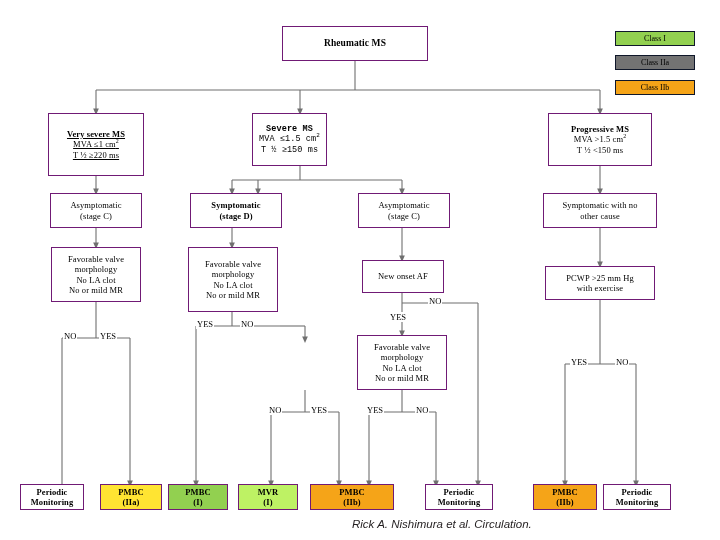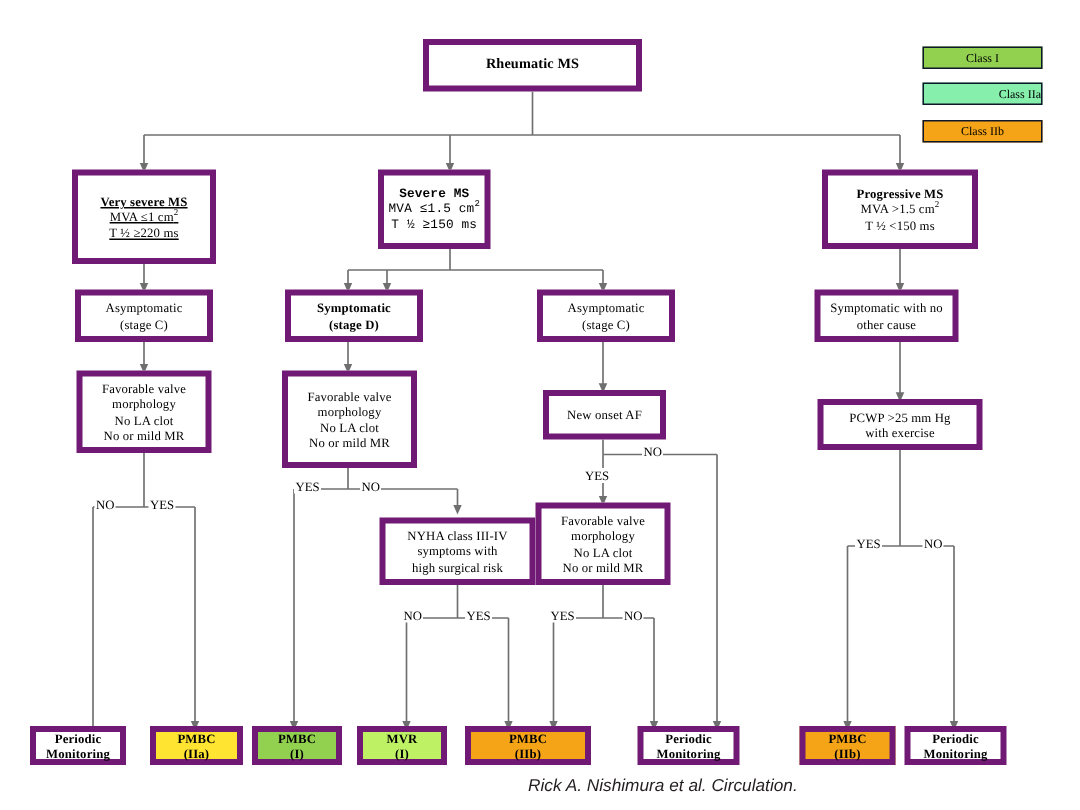--- a/index.html
+++ b/index.html
@@ -17,21 +17,21 @@
     width: 720px; height: 540px;
   }
   svg.lines {
     position: absolute; left: 0; top: 0;
     width: 720px; height: 540px;
     pointer-events: none;
   }
   .box {
     position: absolute;
     box-sizing: border-box;
-    border: 4px solid #701a75;
+    border: 1px solid #701a75;
     background: #ffffff;
     display: flex;
     flex-direction: column;
     align-items: center;
     justify-content: center;
     text-align: center;
     font-family: "Liberation Serif", serif;
     font-size: 8.5px;
     line-height: 1.22;
     letter-spacing: 0.1px;
@@ -143,21 +143,21 @@
       <path d="M600,300 L600,364"></path>
       <path d="M565,364 L636,364"></path>
       <path d="M565,364 L565,484" marker-end="url(#arrow)"></path>
       <path d="M636,364 L636,484" marker-end="url(#arrow)"></path>
     </g>
   </svg>
 
   <div class="legend-box" style="left:615px; top:31px; width:80px; height:15px; background:#92d050;">
     <span>Class I</span>
   </div>
-  <div class="legend-box" style="left:615px; top:55px; width:80px; height:15px; background:#86efac;justify-content:flex-end;">
+  <div class="legend-box" style="left:615px; top:55px; width:80px; height:15px; background:#737373;">
     <span>Class IIa</span>
   </div>
   <div class="legend-box" style="left:615px; top:80px; width:80px; height:15px; background:#f5a418;">
     <span>Class IIb</span>
   </div>
 
   <div class="box title-box" style="left:282px; top:26px; width:146px; height:35px;">
     <span class="ln b">Rheumatic MS</span>
   </div>
 
@@ -187,21 +187,21 @@
   <div class="box" style="left:190px; top:193px; width:92px; height:35px;font-weight:bold;">
     <span class="ln">Symptomatic</span>
     <span class="ln">(stage D)</span>
   </div>
 
   <div class="box" style="left:358px; top:193px; width:92px; height:35px;">
     <span class="ln">Asymptomatic</span>
     <span class="ln">(stage C)</span>
   </div>
 
-  <div class="box" style="left:543px; top:193px; width:96px; height:35px;">
+  <div class="box" style="left:543px; top:193px; width:114px; height:35px;">
     <span class="ln">Symptomatic with no</span>
     <span class="ln">other cause</span>
   </div>
 
   <div class="box" style="left:51px; top:247px; width:90px; height:55px;">
     <span class="ln">Favorable valve</span>
     <span class="ln">morphology</span>
     <span class="ln">No LA clot</span>
     <span class="ln">No or mild MR</span>
   </div>
@@ -217,25 +217,20 @@
     <span class="ln">New onset AF</span>
   </div>
 
   <div class="box" style="left:357px; top:335px; width:90px; height:55px;">
     <span class="ln">Favorable valve</span>
     <span class="ln">morphology</span>
     <span class="ln">No LA clot</span>
     <span class="ln">No or mild MR</span>
   </div>
 
-  <div class="box" style="left:253px; top:345px; width:104px; height:45px;">
-    <span class="ln">NYHA class III-IV</span>
-    <span class="ln">symptoms with</span>
-    <span class="ln">high  surgical risk</span>
-  </div>
 
   <div class="box" style="left:545px; top:266px; width:110px; height:34px;">
     <span class="ln">PCWP &gt;25 mm Hg</span>
     <span class="ln">with exercise</span>
   </div>
 
   <div class="box term" style="left:20px; top:484px; width:64px; height:26px; background:#ffffff;">
     <span class="ln b">Periodic</span>
     <span class="ln b">Monitoring</span>
   </div>

